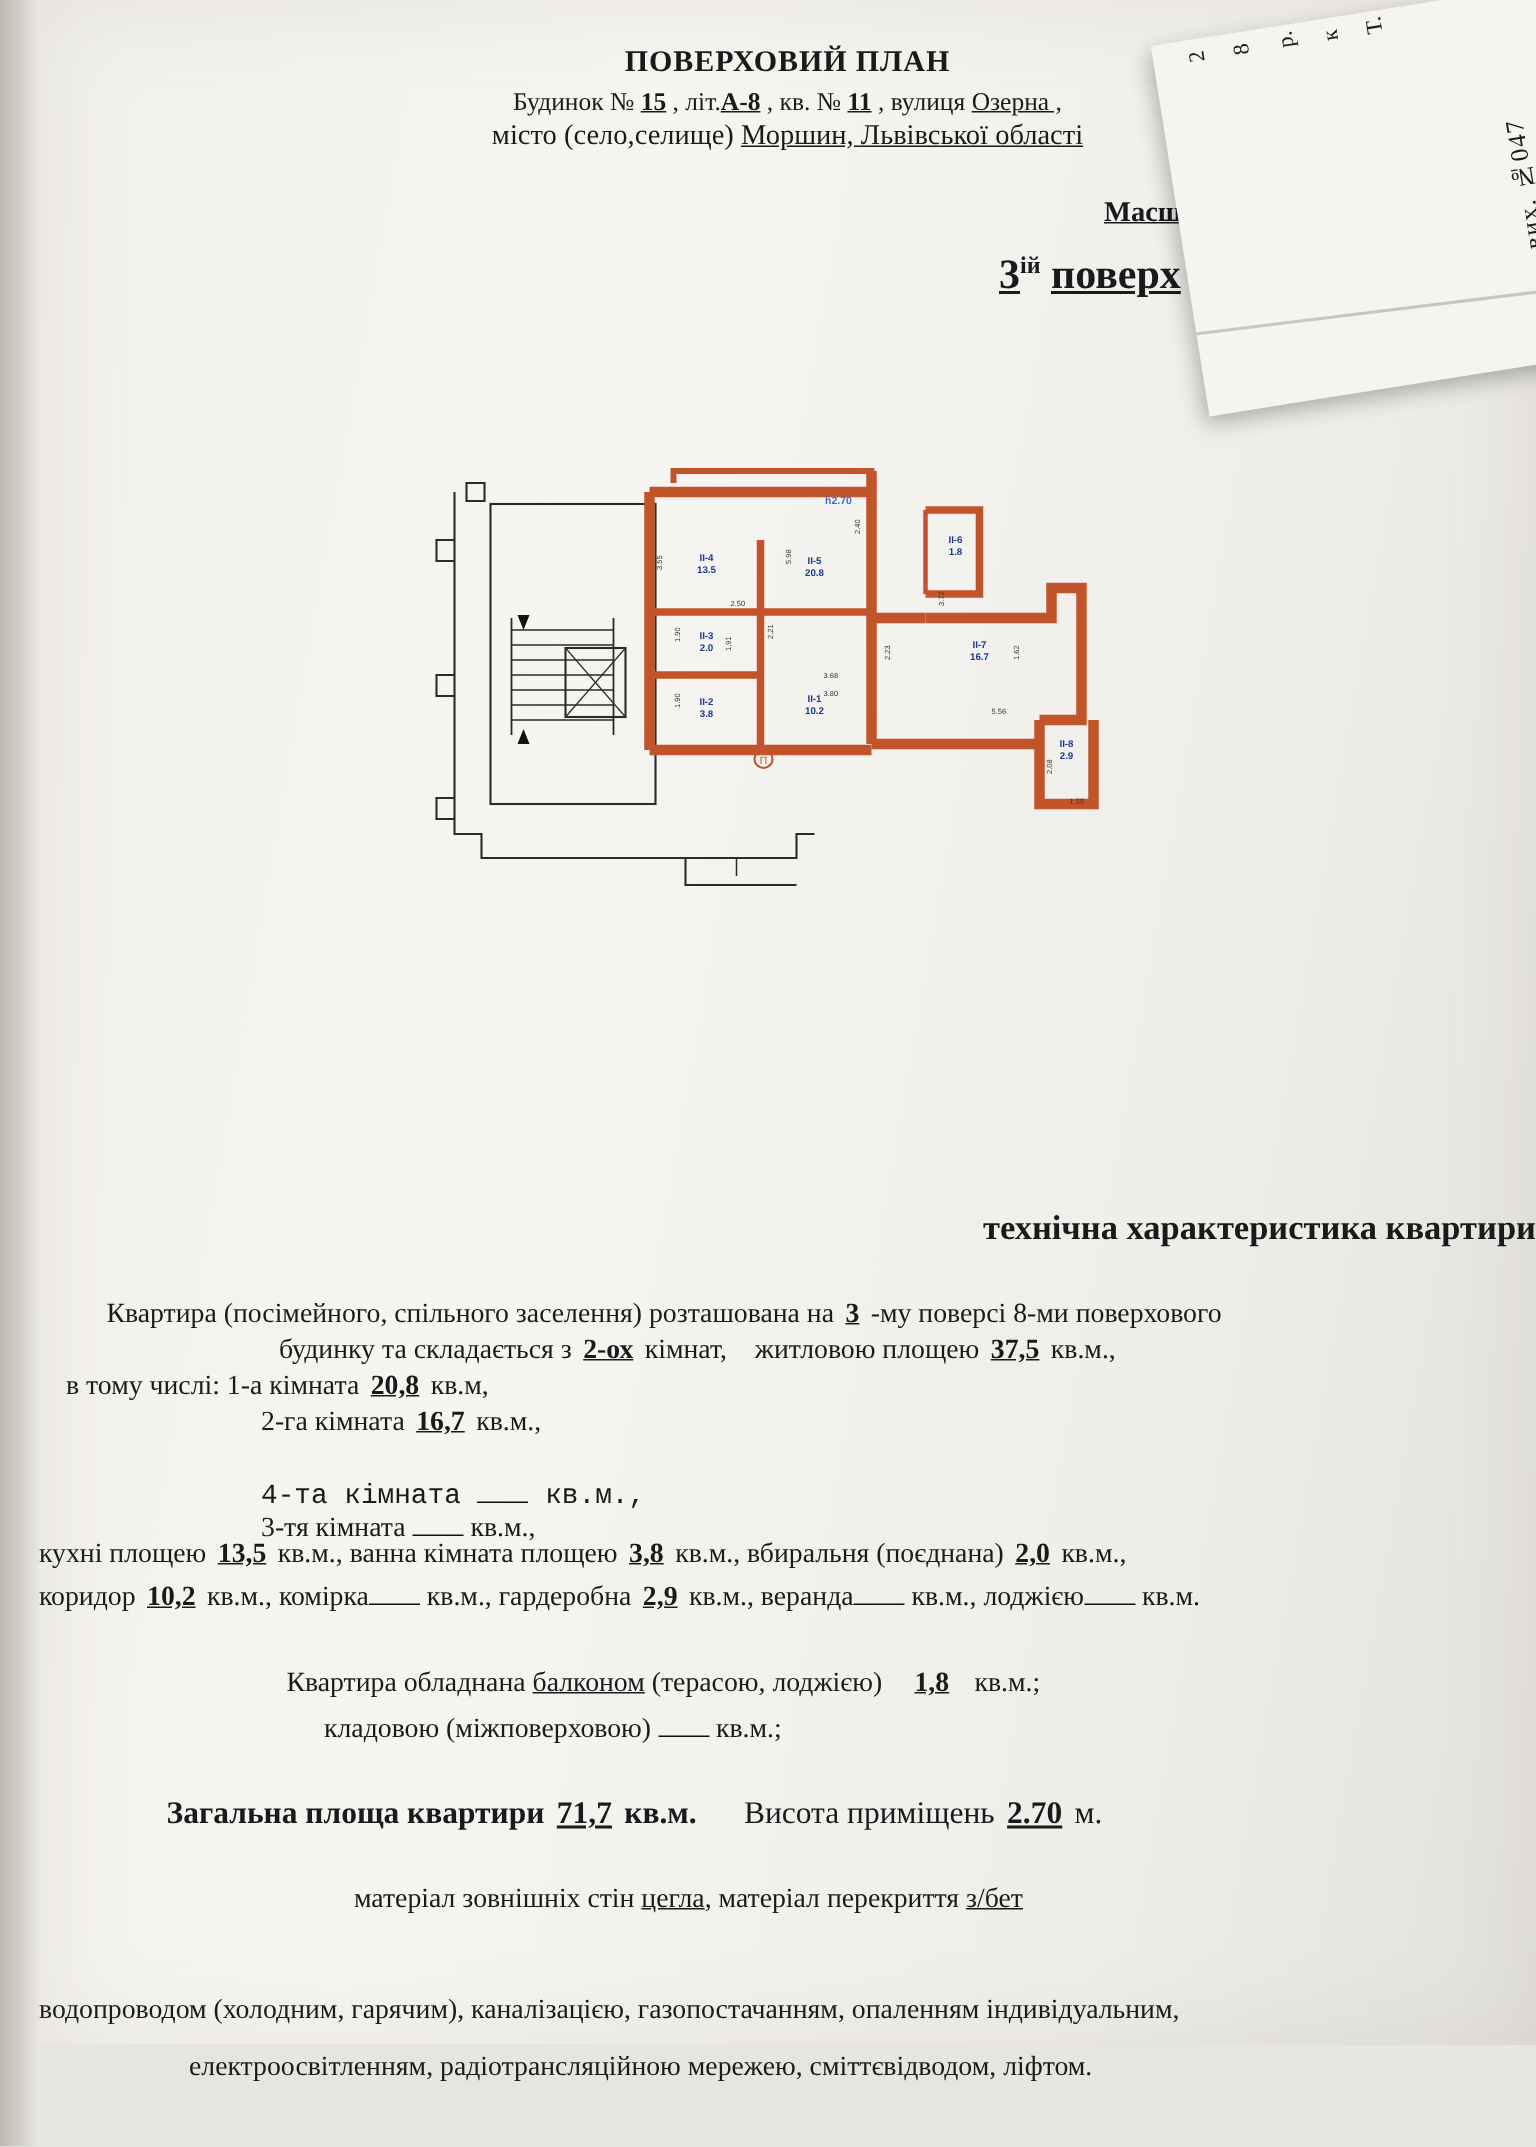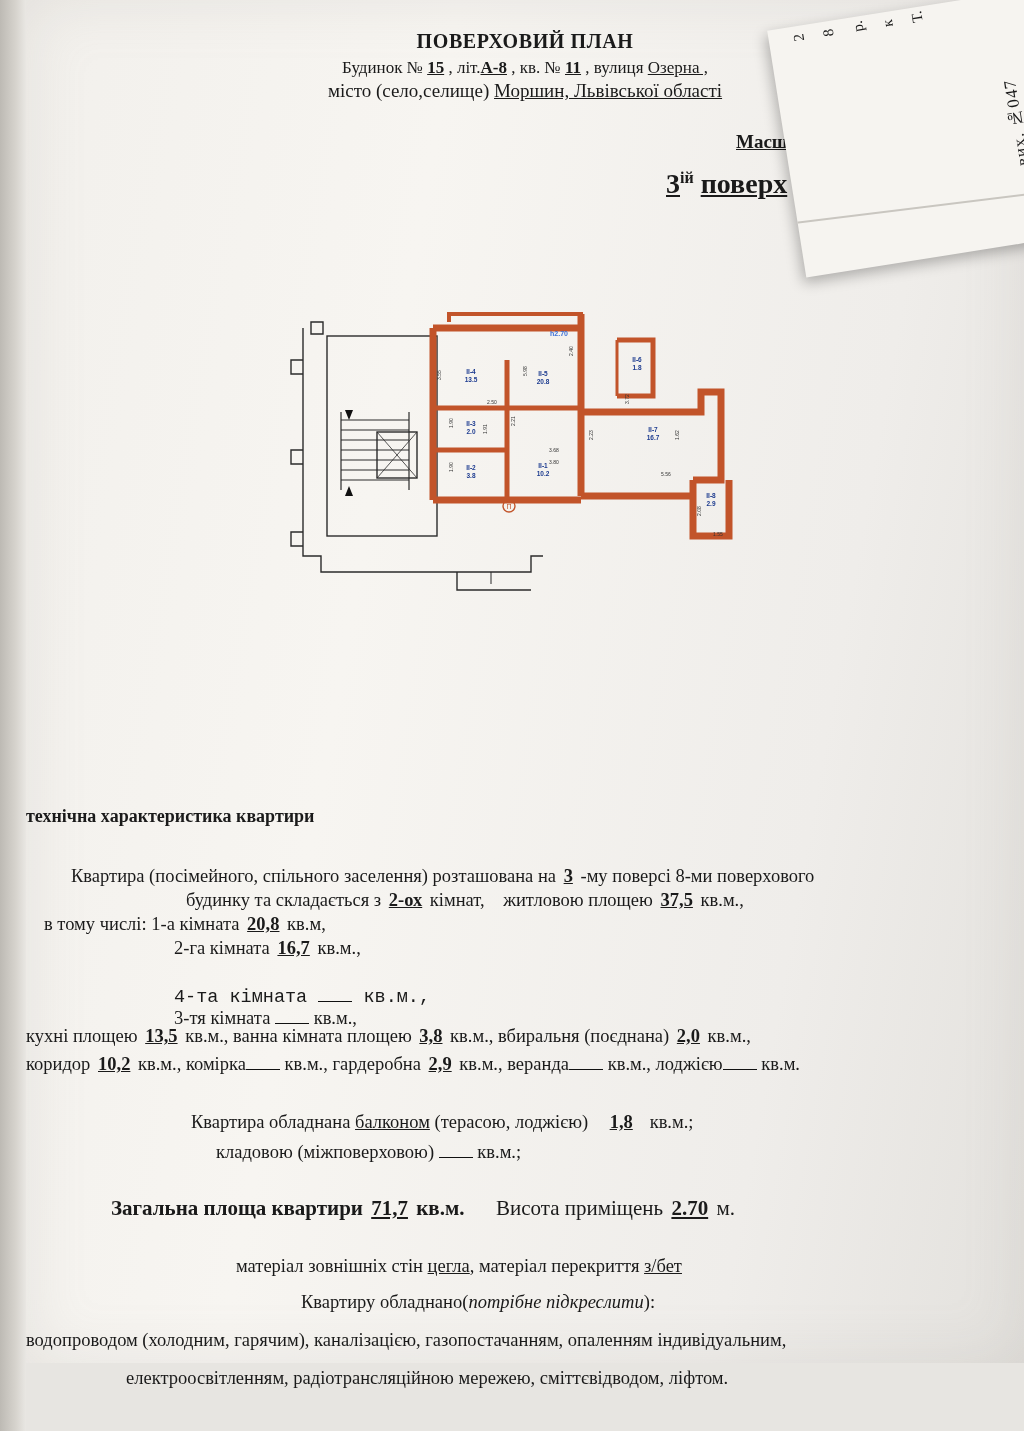--- a/index.html
+++ b/index.html
@@ -129,23 +129,23 @@
     width: 500px;
     height: 300px;
   }
   #plan svg { display: block; }
 
   
   #tech-title {
     position: absolute;
     left: 0; right: 0;
     top: 806px;
-    font-size: 18px;
-    font-weight: bold;
-    text-align: left;
+    font-size: 23px;
+    font-weight: bold;
+    text-align: right;
   }
   .line {
     position: absolute;
     font-size: 18.5px;
     white-space: nowrap;
   }
   .blank {
     display: inline-block;
     min-width: 34px;
     border-bottom: 1.6px solid #111;
@@ -401,23 +401,20 @@
     <span class="val">2.70</span>
     <span class="light">м.</span>
   </div>
 
   <div class="line" id="l11">
     <span>матеріал зовнішніх стін</span>
     <span class="ub">цегла</span><span>, матеріал перекриття</span>
     <span class="ub">з/бет</span>
   </div>
 
-  <div class="line" id="l12">
-    <span>Квартиру обладнано(</span><span class="ital">потрібне підкреслити</span><span>):</span>
-  </div>
 
   <div class="line" id="l13">водопроводом (холодним, гарячим), каналізацією, газопостачанням, опаленням  індивідуальним,</div>
   <div class="line" id="l14">електроосвітленням, радіотрансляційною мережею, сміттєвідводом, ліфтом.</div>
 
 </div>
 
 <div id="corner-sheet">
   <div class="stub-letters">
     <span>2</span>
     <span>8</span>

